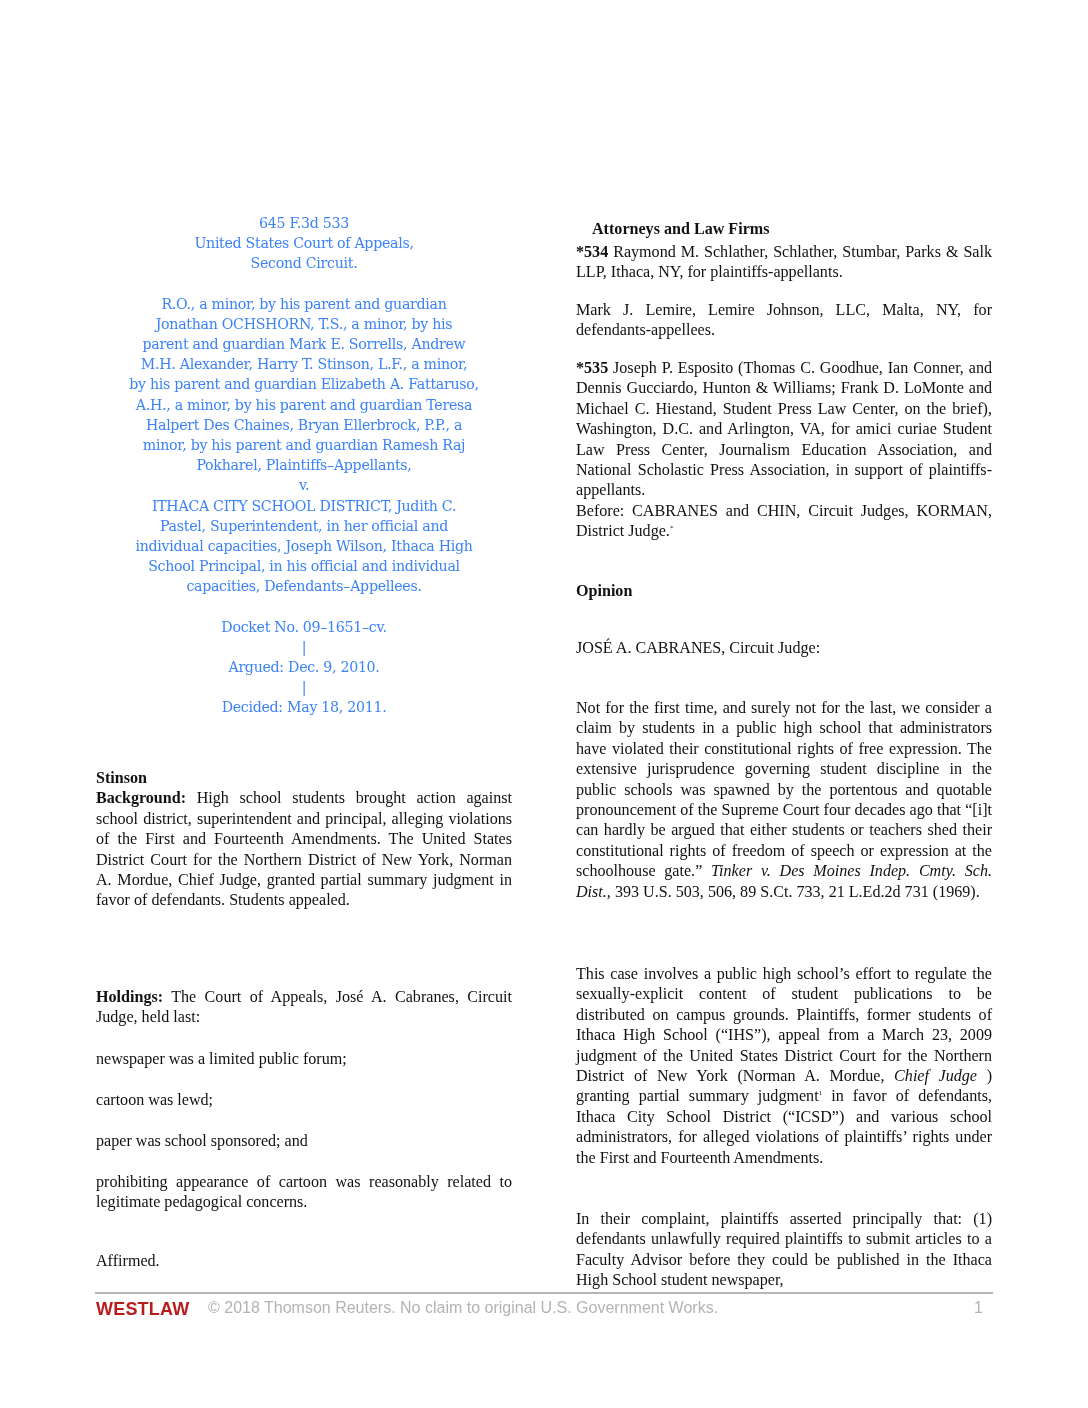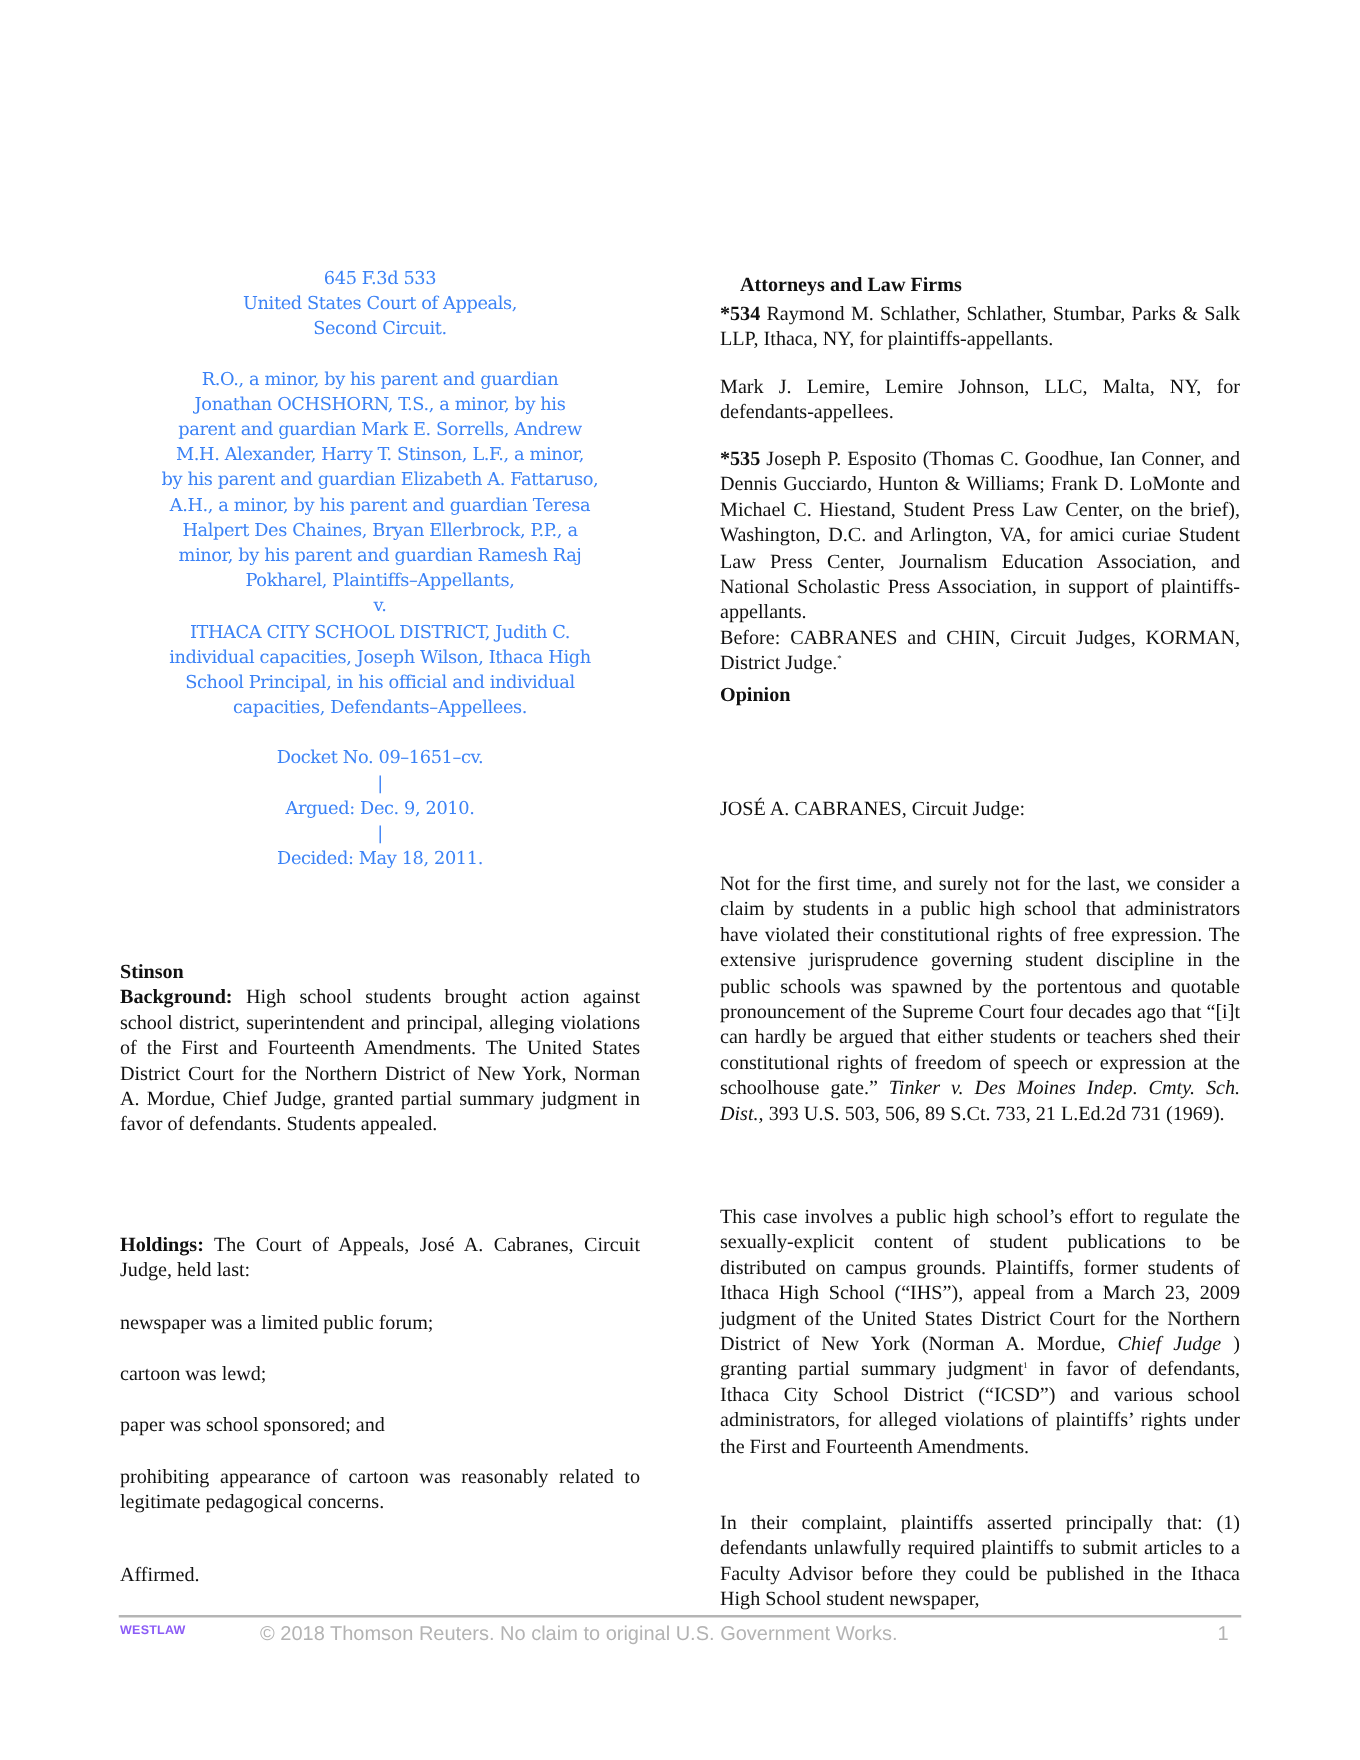--- a/index.html
+++ b/index.html
@@ -21,21 +21,21 @@
     .tnr p { margin: 0; }
     b { font-weight: bold; }
     i { font-style: italic; }
     sup { font-size: 7px; vertical-align: 6px; line-height: 0; }
 
     .block { position: absolute; }
 
     .footer-rule { position: absolute; left: 95px; width: 898px; top: 1292px; height: 2px; background: #b5b5b5; }
     .footer { position: absolute; left: 96px; top: 1299px; width: 897px; height: 22px;
       font-family: "Liberation Sans", sans-serif; font-size: 16px; color: #b3b3b3; }
-    .footer .logo { position: absolute; left: 0; top: 0; color: #8b5cf6; font-weight: bold; font-size: 10px; letter-spacing: 0.2px; }
+    .footer .logo { position: absolute; left: 0; top: 0; color: #b91c1c; font-weight: bold; font-size: 18px; letter-spacing: 0.2px; }
     .footer .copy { position: absolute; left: 112px; top: 0; }
     .footer .pnum { position: absolute; right: 10px; top: 0; }
   </style>
 </head>
 <body>
 
 <div class="caption">
   <p>645 F.3d 533</p>
   <p>United States Court of Appeals,</p>
   <p>Second Circuit.</p>
@@ -47,20 +47,21 @@
     <p>M.H. Alexander, Harry T. Stinson, L.F., a minor,</p>
     <p>by his parent and guardian Elizabeth A. Fattaruso,</p>
     <p>A.H., a minor, by his parent and guardian Teresa</p>
     <p>Halpert Des Chaines, Bryan Ellerbrock, P.P., a</p>
     <p>minor, by his parent and guardian Ramesh Raj</p>
     <p>Pokharel, Plaintiffs–Appellants,</p>
   </div>
   <p>v.</p>
   <div>
     <p>ITHACA CITY SCHOOL DISTRICT, Judith C.</p>
+    <p>Pastel, Superintendent, in her official and</p>
     <p>individual capacities, Joseph Wilson, Ithaca High</p>
     <p>School Principal, in his official and individual</p>
     <p>capacities, Defendants–Appellees.</p>
   </div>
   <div class="gap"></div>
   <p>Docket No. 09–1651–cv.</p>
   <span class="bar">|</span>
   <p>Argued: Dec. 9, 2010.</p>
   <span class="bar">|</span>
   <p>Decided: May 18, 2011.</p>
@@ -81,21 +82,21 @@
 <p class="block tnr" style="left:96px; width:416px; top:1251px; margin:0;">Affirmed.</p>
 
 <p class="block tnr" style="left:576px; width:416px; top:203px; margin:16px;"><b>Attorneys and Law Firms</b></p>
 <p class="block tnr just" style="left:576px; width:416px; top:242px; margin:0;"><b>*534</b><span> Raymond M. Schlather, Schlather, Stumbar, Parks &amp; Salk LLP, Ithaca, NY, for plaintiffs-appellants.</span></p>
 <p class="block tnr just" style="left:576px; width:416px; top:300px; margin:0;">Mark J. Lemire, Lemire Johnson, LLC, Malta, NY, for defendants-appellees.</p>
 <div class="block tnr just" style="left:576px; width:416px; top:358px;">
   <p><b>*535</b><span> Joseph P. Esposito (Thomas C. Goodhue, Ian Conner, and Dennis Gucciardo, Hunton &amp; Williams; Frank D. LoMonte and Michael C. Hiestand, Student Press Law Center, on the brief), Washington, D.C. and Arlington, VA, for amici curiae Student Law Press Center, Journalism Education Association, and National Scholastic Press Association, in support of plaintiffs-appellants.</span></p>
   <p><span>Before: CABRANES and CHIN, Circuit Judges, KORMAN, District Judge.</span><sup>*</sup></p>
 </div>
 
-<p class="block tnr" style="left:576px; width:416px; top:547px; margin:0;"><b>Opinion</b></p>
+<p class="block tnr" style="left:576px; width:416px; top:581px; margin:0;"><b>Opinion</b></p>
 <p class="block tnr" style="left:576px; width:416px; top:638px; margin:0;">JOSÉ A. CABRANES, Circuit Judge:</p>
 
 <p class="block tnr just" style="left:576px; width:416px; top:698px; margin:0;"><span>Not for the first time, and surely not for the last, we consider a claim by students in a public high school that administrators have violated their constitutional rights of free expression. The extensive jurisprudence governing student discipline in the public schools was spawned by the portentous and quotable pronouncement of the Supreme Court four decades ago that “[i]t can hardly be argued that either students or teachers shed their constitutional rights of freedom of speech or expression at the schoolhouse gate.” </span><i>Tinker v. Des Moines Indep. Cmty. Sch. Dist.,</i><span> 393 U.S. 503, 506, 89 S.Ct. 733, 21 L.Ed.2d 731 (1969).</span></p>
 
 <p class="block tnr just" style="left:576px; width:416px; top:964px; margin:0;"><span>This case involves a public high school’s effort to regulate the sexually-explicit content of student publications to be distributed on campus grounds. Plaintiffs, former students of Ithaca High School (“IHS”), appeal from a March 23, 2009 judgment of the United States District Court for the Northern District of New York (Norman A. Mordue, </span><i>Chief Judge</i><span> ) granting partial summary judgment</span><sup>1</sup><span> in favor of defendants, Ithaca City School District (“ICSD”) and various school administrators, for alleged violations of plaintiffs’ rights under the First and Fourteenth Amendments.</span></p>
 
 <p class="block tnr just" style="left:576px; width:416px; top:1209px; margin:0;">In their complaint, plaintiffs asserted principally that: (1) defendants unlawfully required plaintiffs to submit articles to a Faculty Advisor before they could be published in the Ithaca High School student newspaper,</p>
 
 <div class="footer-rule"></div>
 <div class="footer">

